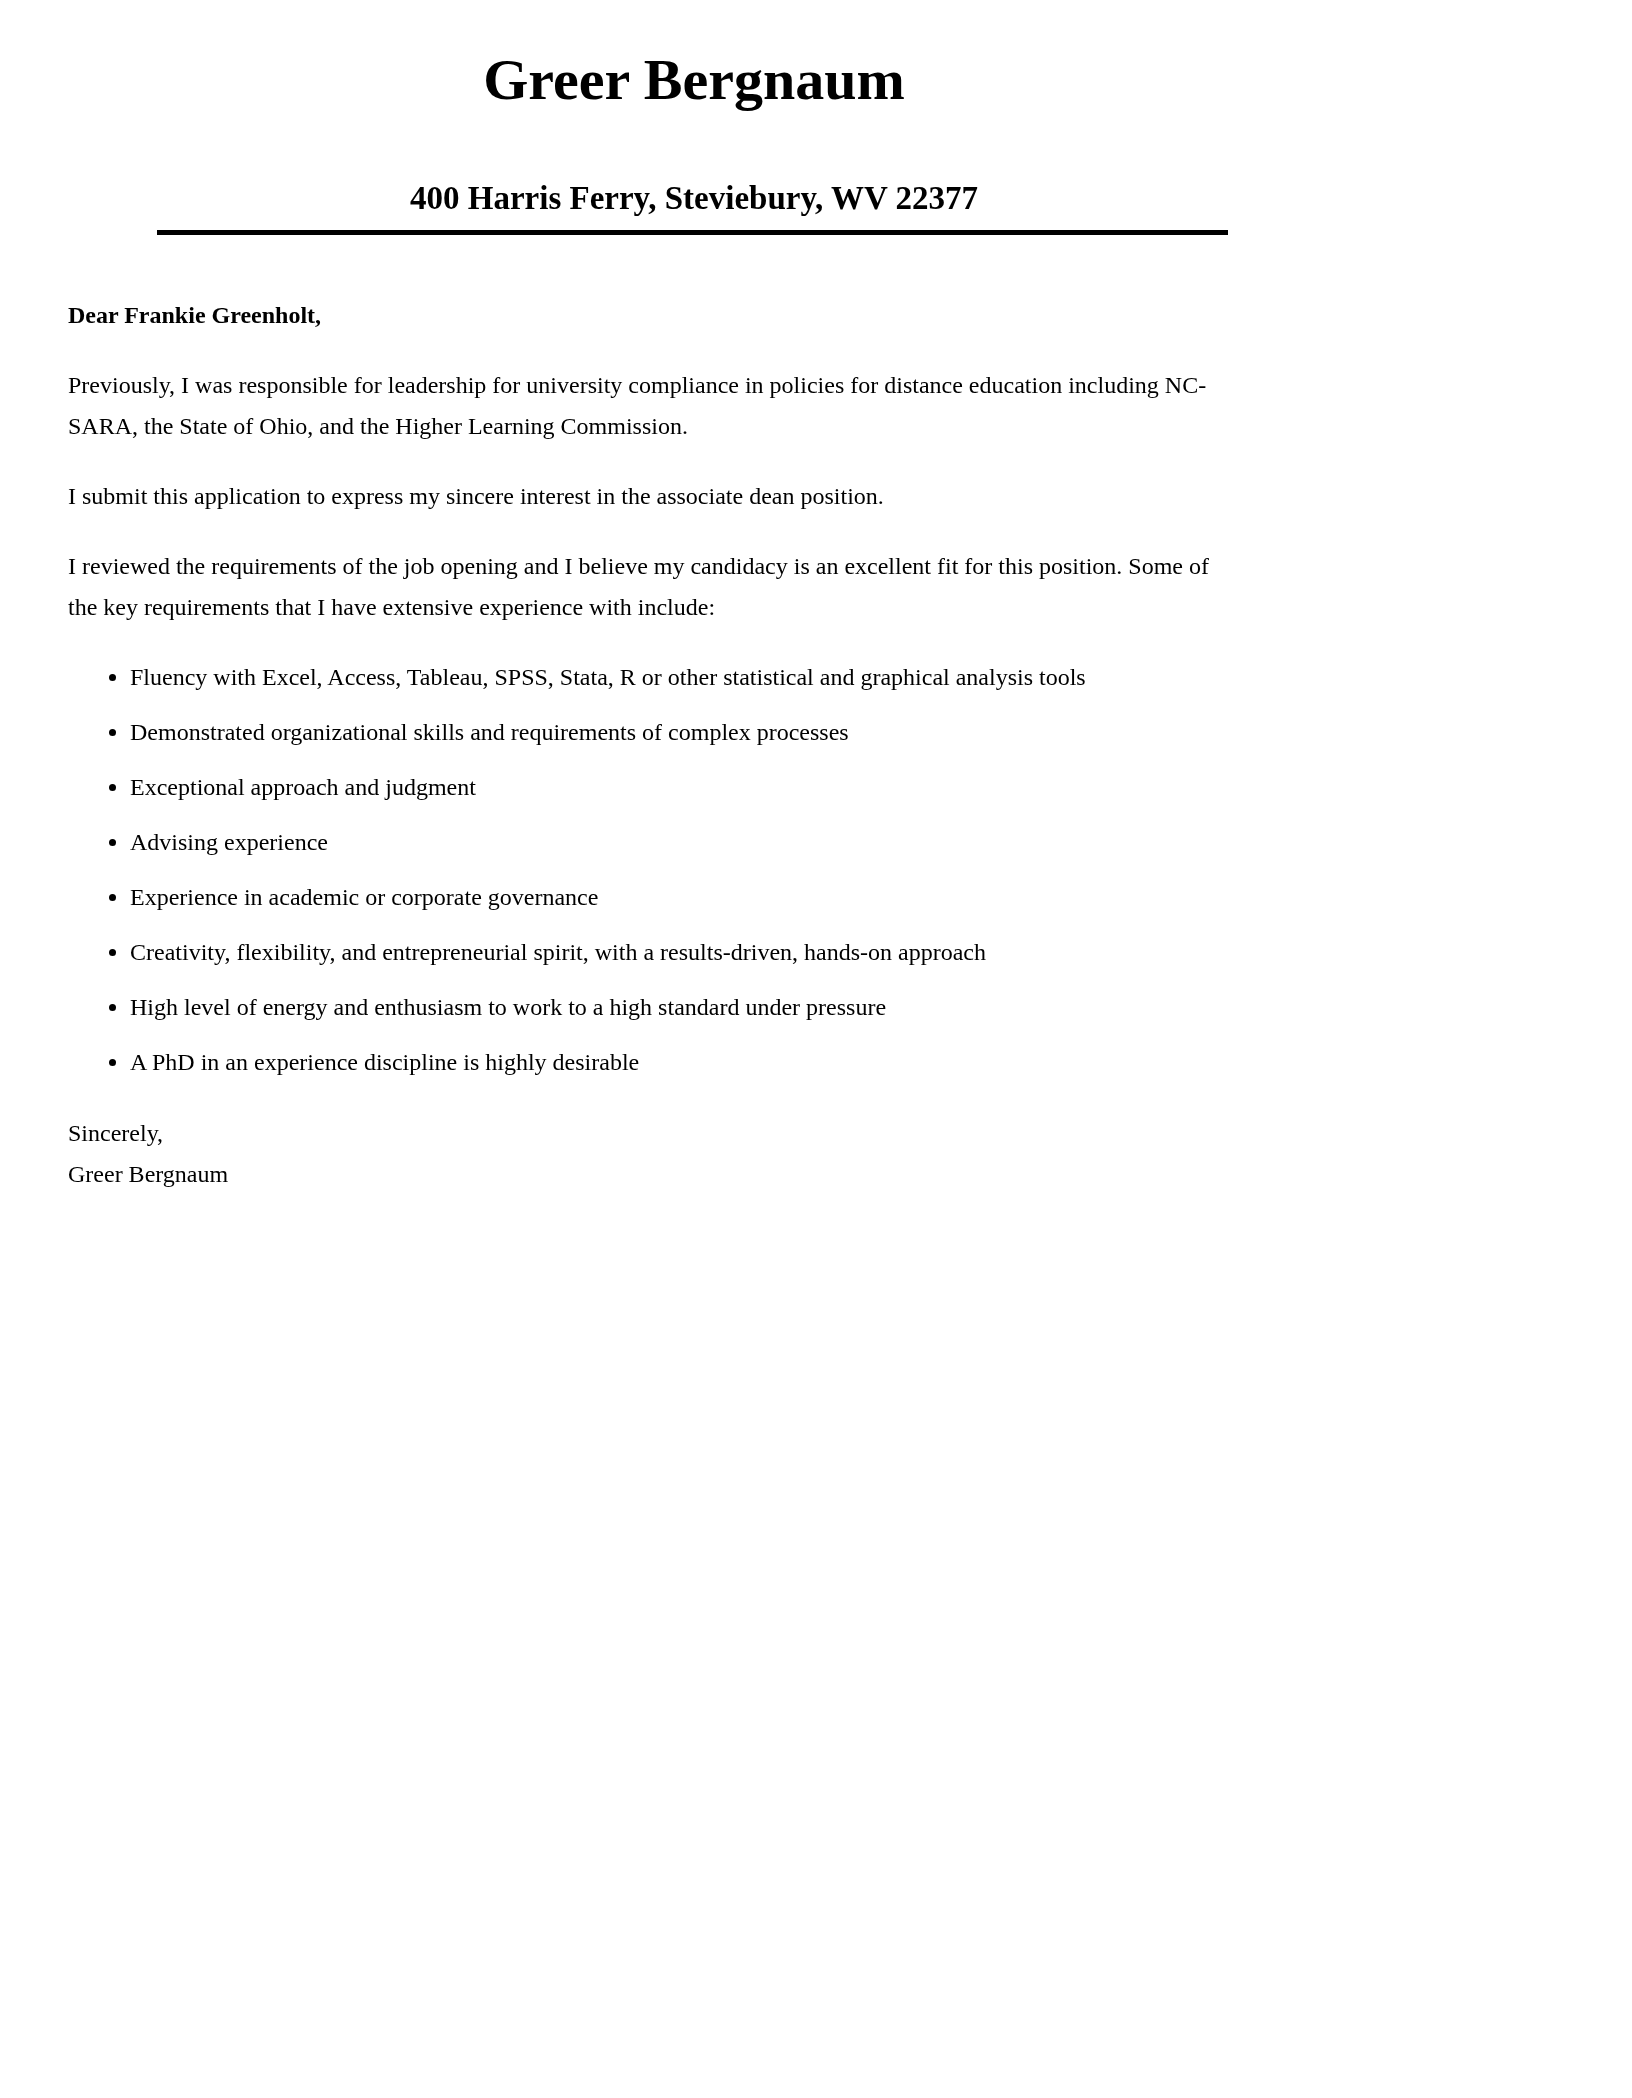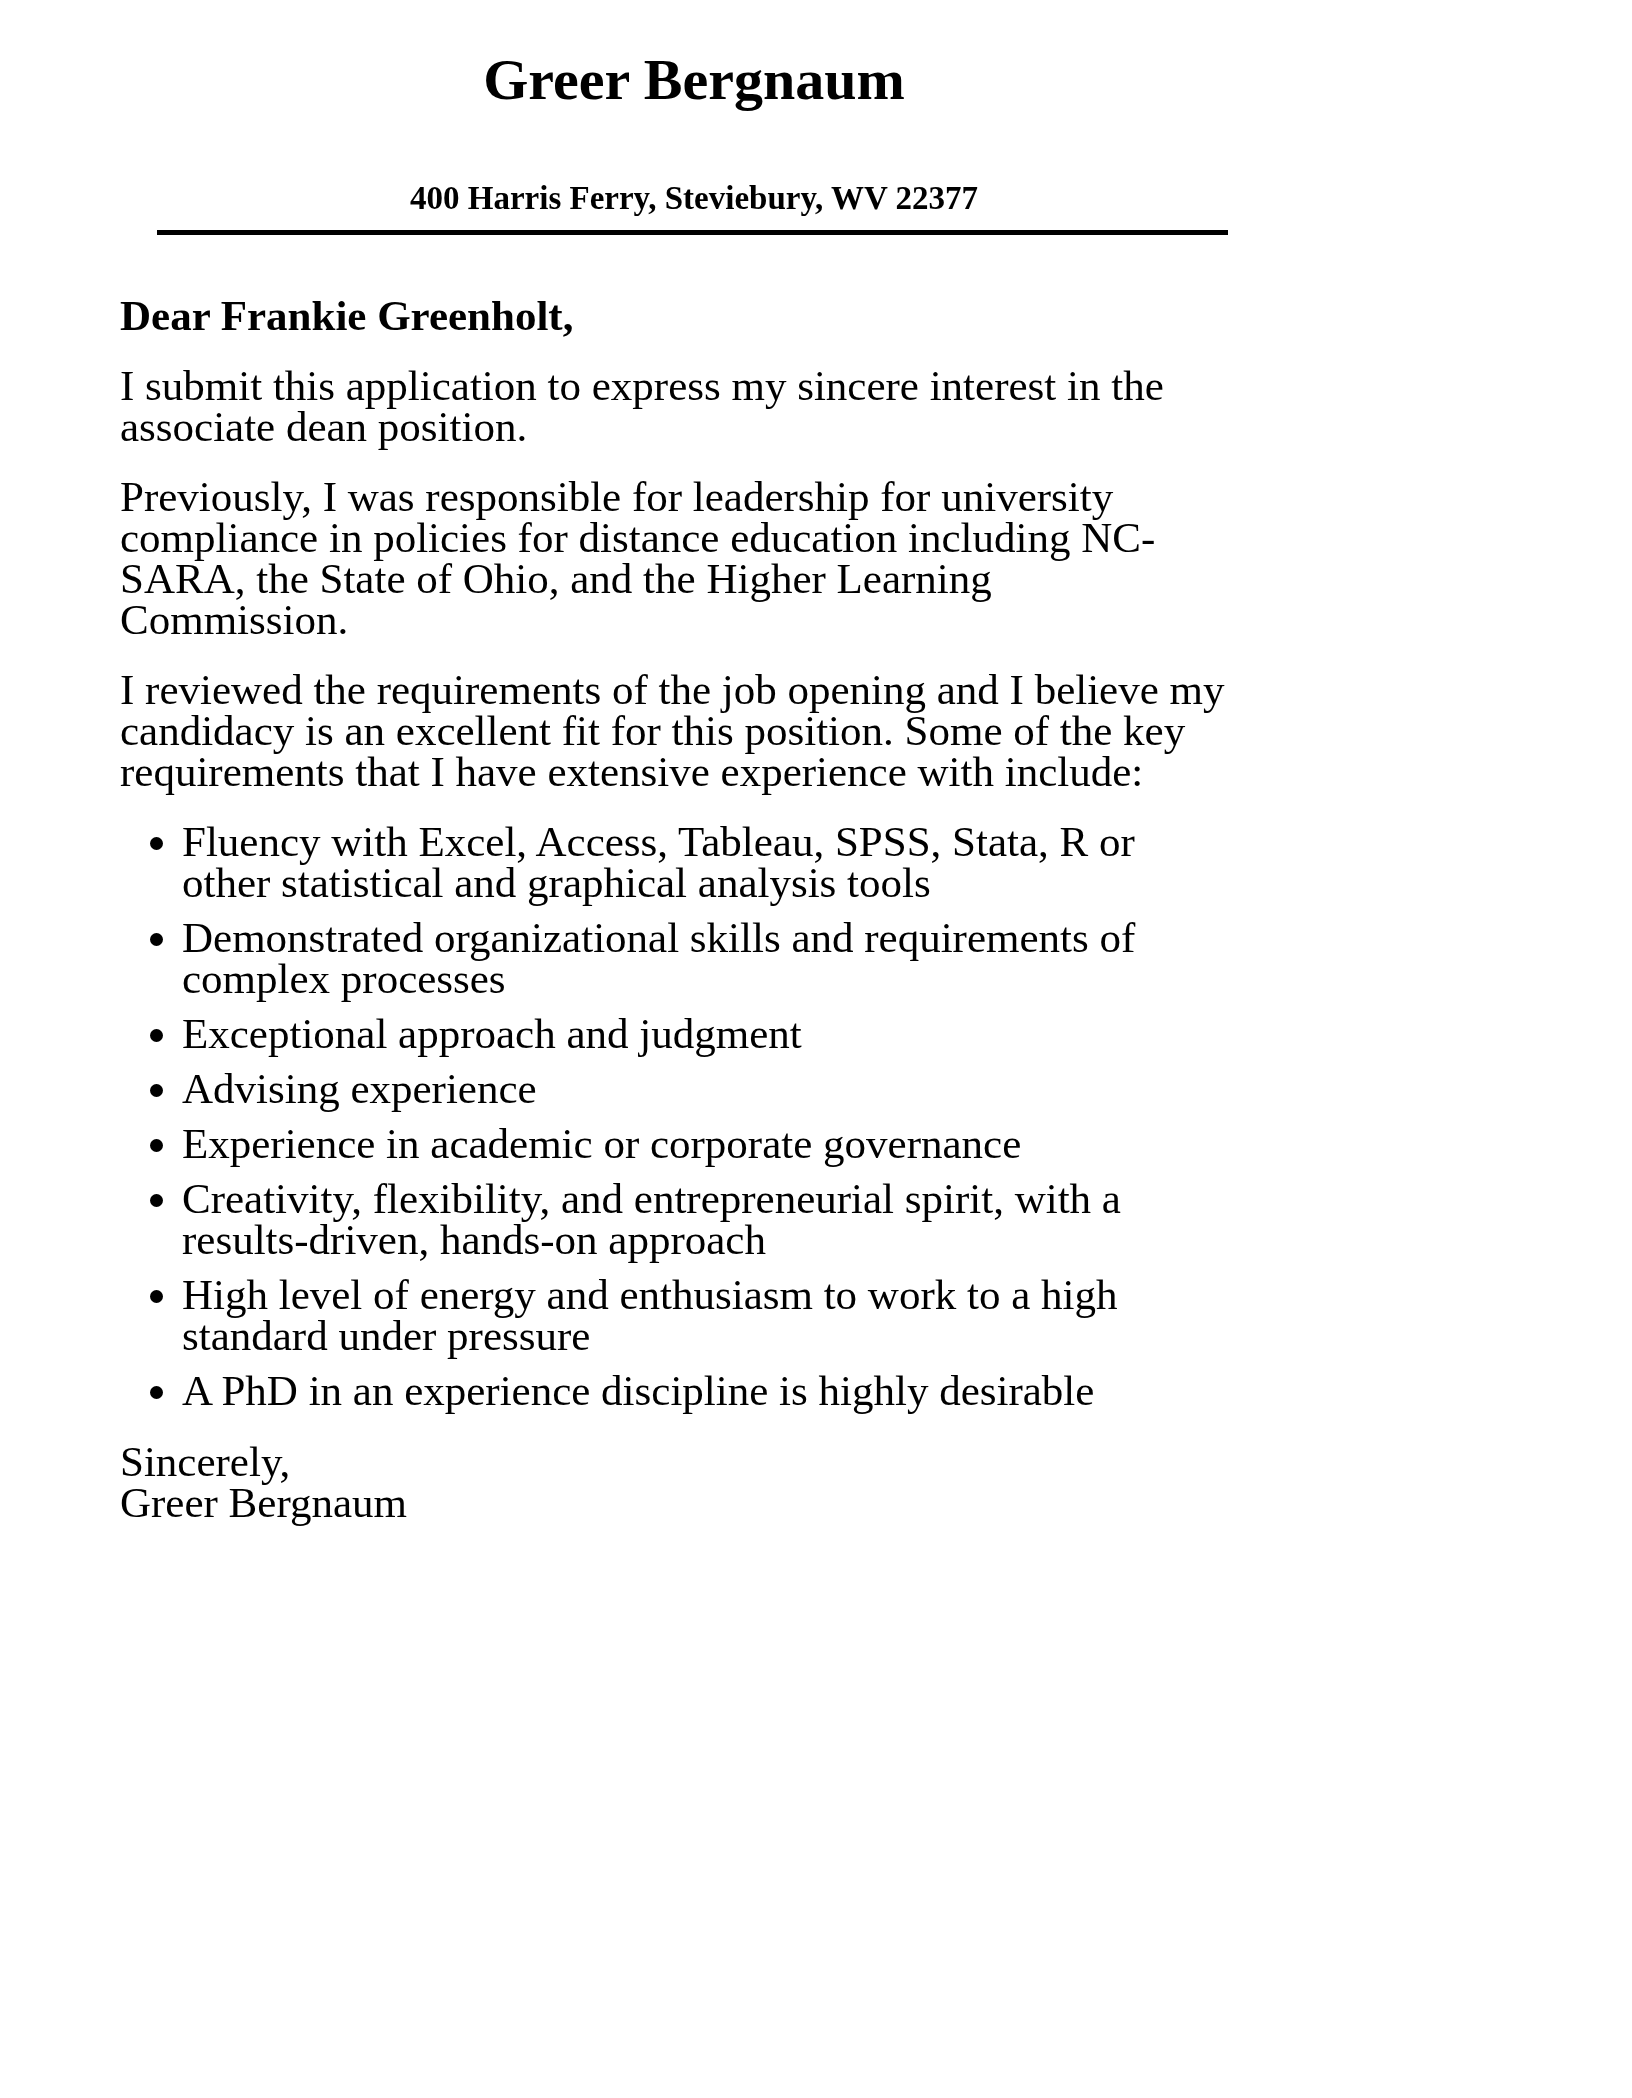--- a/index.html
+++ b/index.html
@@ -32,22 +32,22 @@
     font-weight: bold;
     line-height: 40px;
     margin-top: 60px;
   }
   .header-divider {
     height: 0;
     border-bottom: 5px solid #000000;
     margin: 12px 160px 0 157px;
   }
   .letter-body {
-    padding: 0 160px 0 120px;
-    font-size: 43px;
+    padding: 0 160px 0 68px;
+    font-size: 24px;
     line-height: 41px;
   }
   .letter-body p {
     margin: 0 0 29px 0;
   }
   .salutation {
     margin-top: 60px !important;
     font-weight: bold;
   }
   ul.requirements-list {
@@ -80,23 +80,23 @@
   <div class="letter-header">
     <div class="applicant-name">Greer Bergnaum</div>
     <div class="applicant-address">400 Harris Ferry, Steviebury, WV 22377</div>
     <div class="header-divider"></div>
   </div>
 
   <div class="letter-body">
 
     <p class="salutation">Dear Frankie Greenholt,</p>
 
+    <p>Previously, I was responsible for leadership for university compliance in policies for distance education including NC-SARA, the State of Ohio, and the Higher Learning Commission.</p>
+
     <p>I submit this application to express my sincere interest in the associate dean position.</p>
-
-    <p>Previously, I was responsible for leadership for university compliance in policies for distance education including NC-SARA, the State of Ohio, and the Higher Learning Commission.</p>
 
     <p>I reviewed the requirements of the job opening and I believe my candidacy is an excellent fit for this position. Some of the key requirements that I have extensive experience with include:</p>
 
     <ul class="requirements-list">
         <li>Fluency with Excel, Access, Tableau, SPSS, Stata, R or other statistical and graphical analysis tools</li>
         <li>Demonstrated organizational skills and requirements of complex processes</li>
         <li>Exceptional approach and judgment</li>
         <li>Advising experience</li>
         <li>Experience in academic or corporate governance</li>
         <li>Creativity, flexibility, and entrepreneurial spirit, with a results-driven, hands-on approach</li>

